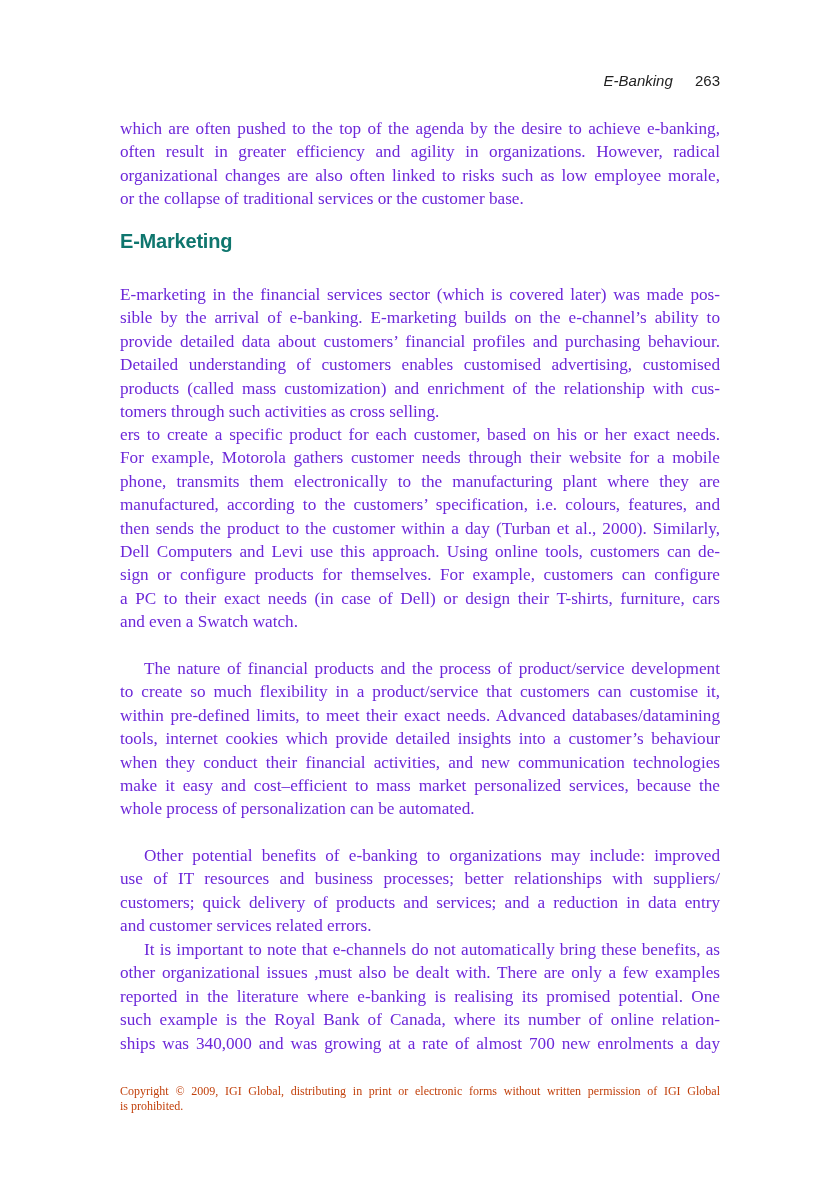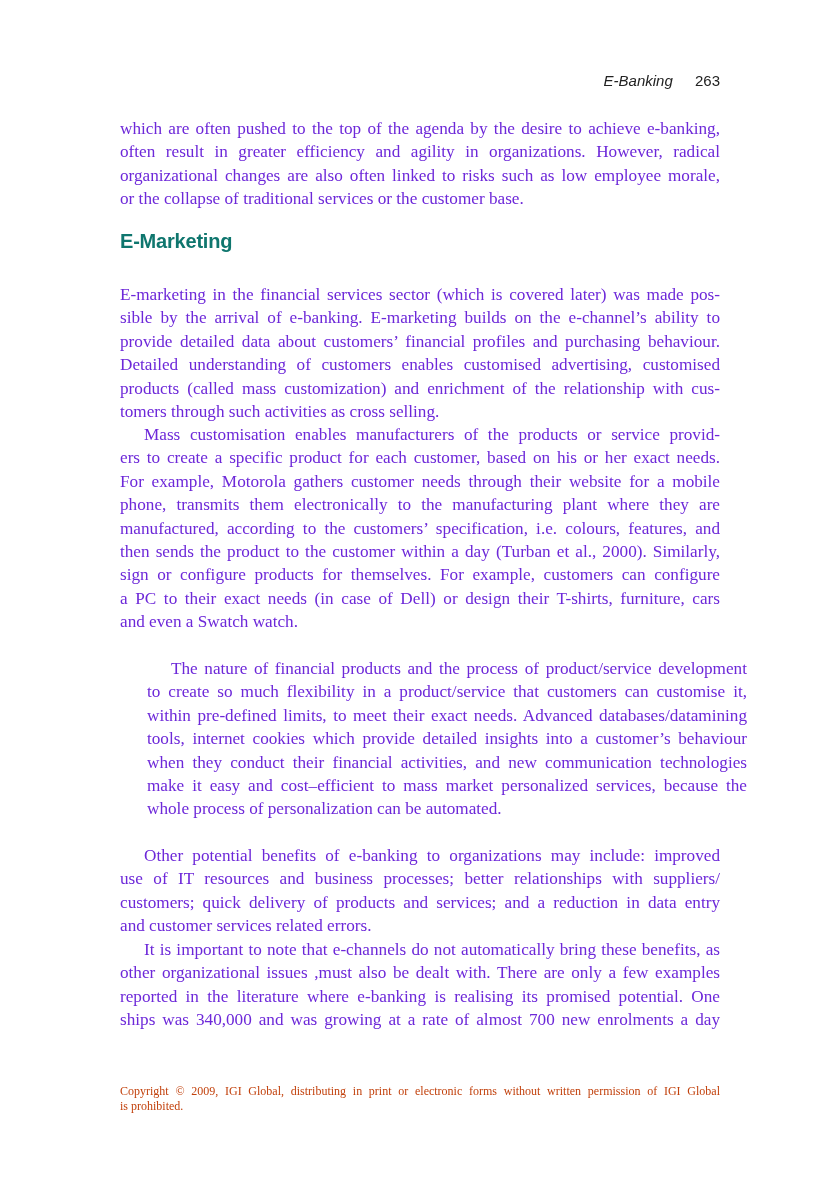--- a/index.html
+++ b/index.html
@@ -100,52 +100,53 @@
   <div class="text-block" style="top:283px;">
     <span class="line">E-marketing in the financial services sector (which is covered later) was made pos-</span>
     <span class="line">sible by the arrival of e-banking. E-marketing builds on the e-channel’s ability to</span>
     <span class="line">provide detailed data about customers’ financial profiles and purchasing behaviour.</span>
     <span class="line">Detailed understanding of customers enables customised advertising, customised</span>
     <span class="line">products (called mass customization) and enrichment of the relationship with cus-</span>
     <span class="line last">tomers through such activities as cross selling.</span>
   </div>
 
   <div class="text-block" style="top:423px;">
-    <span class="line indent">Mass customisation enables manufacturers of the products or service provid-</span>
     <span class="line">ers to create a specific product for each customer, based on his or her exact needs.</span>
     <span class="line">For example, Motorola gathers customer needs through their website for a mobile</span>
     <span class="line">phone, transmits them electronically to the manufacturing plant where they are</span>
     <span class="line">manufactured, according to the customers’ specification, i.e. colours, features, and</span>
     <span class="line">then sends the product to the customer within a day (Turban et al., 2000). Similarly,</span>
+    <span class="line">Dell Computers and Levi use this approach. Using online tools, customers can de-</span>
     <span class="line">sign or configure products for themselves. For example, customers can configure</span>
     <span class="line">a PC to their exact needs (in case of Dell) or design their T-shirts, furniture, cars</span>
     <span class="line last">and even a Swatch watch.</span>
   </div>
 
-  <div class="text-block" style="top:657px;margin-left:27px;">
+  <div class="text-block" style="top:657px;">
     <span class="line indent">The nature of financial products and the process of product/service development</span>
     <span class="line">to create so much flexibility in a product/service that customers can customise it,</span>
     <span class="line">within pre-defined limits, to meet their exact needs. Advanced databases/datamining</span>
     <span class="line">tools, internet cookies which provide detailed insights into a customer’s behaviour</span>
     <span class="line">when they conduct their financial activities, and new communication technologies</span>
     <span class="line">make it easy and cost–efficient to mass market personalized services, because the</span>
     <span class="line last">whole process of personalization can be automated.</span>
   </div>
 
   <div class="text-block" style="top:844px;">
     <span class="line indent">Other potential benefits of e-banking to organizations may include: improved</span>
     <span class="line">use of IT resources and business processes; better relationships with suppliers/</span>
     <span class="line">customers; quick delivery of products and services; and a reduction in data entry</span>
     <span class="line last">and customer services related errors.</span>
   </div>
 
   <div class="text-block" style="top:938px;">
     <span class="line indent">It is important to note that e-channels do not automatically bring these benefits, as</span>
     <span class="line">other organizational issues ,must also be dealt with. There are only a few examples</span>
     <span class="line">reported in the literature where e-banking is realising its promised potential. One</span>
+    <span class="line">such example is the Royal Bank of Canada, where its number of online relation-</span>
     <span class="line">ships was 340,000 and was growing at a rate of almost 700 new enrolments a day</span>
   </div>
 
   <div class="footer">
     <span class="line">Copyright © 2009, IGI Global, distributing in print or electronic forms without written permission of IGI Global</span>
     <span class="line last">is prohibited.</span>
   </div>
 
 </div>
 

